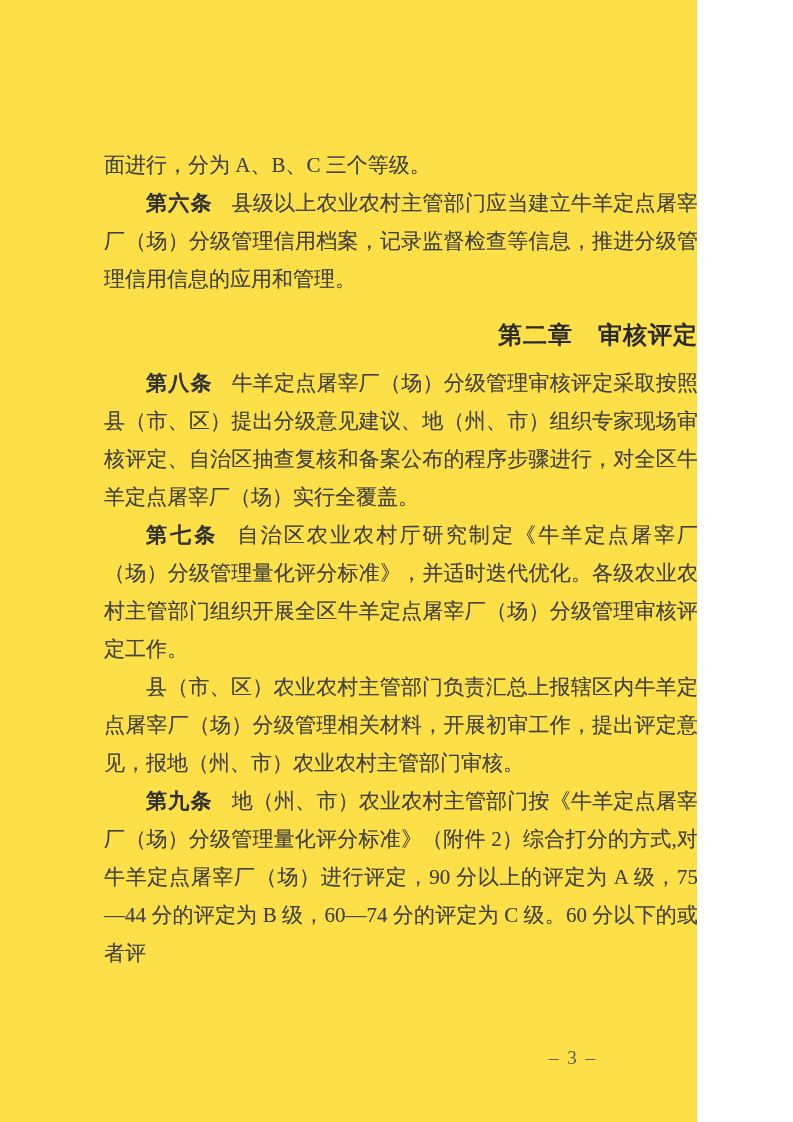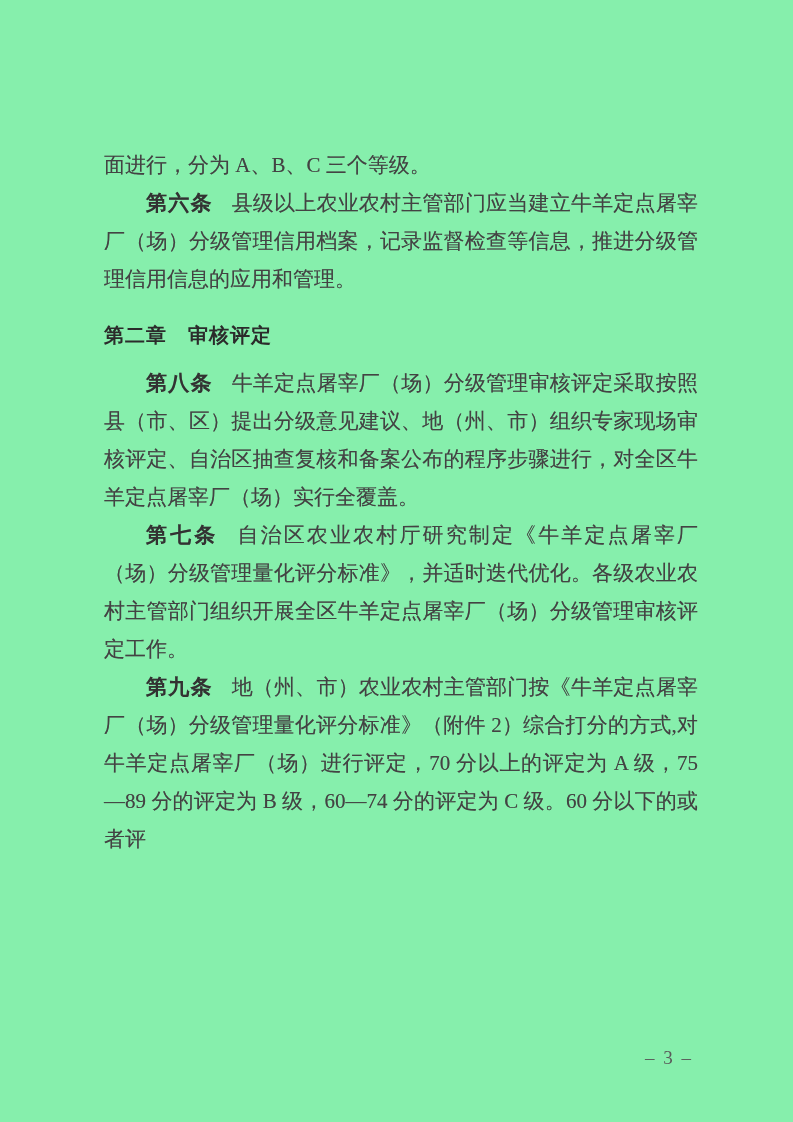--- a/index.html
+++ b/index.html
@@ -2,23 +2,23 @@
 <html><head>
 <meta charset="utf-8">
 <style>
   html, body {
     margin: 0;
     padding: 0;
     background: #ffffff;
   }
   .page {
     position: relative;
-    width: 793px;
+    width: 697px;
     height: 1122px;
-    background: #86efac;
+    background: #fde047;
     overflow: hidden;
     font-family: "Liberation Serif", "DejaVu Serif", serif;
     text-decoration: underline;
   }
   .text-block {
     position: absolute;
     left: 104px;
     top: 146px;
     width: 594px;
     font-size: 21px;
@@ -39,25 +39,25 @@
   .article-label {
     font-weight: 700;
     color: #323232;
     margin-right: 19px;
     letter-spacing: 1px;
     margin-top: 24px;
   }
   .chapter-heading {
     margin: 22px 0 14px 0;
     font-family: "Liberation Sans", "DejaVu Sans", sans-serif;
-    font-size: 20px;
+    font-size: 24px;
     line-height: 30px;
     font-weight: 700;
     color: #2b2b2b;
-    text-align: left;
+    text-align: right;
     letter-spacing: 1px;
     text-shadow: none;
   }
   .page-number {
     position: absolute;
     top: 1046px;
     right: 100px;
     font-size: 19px;
     line-height: 24px;
     color: #5a5a5a;
@@ -68,16 +68,17 @@
 </head>
 <body>
 
 <div class="page">
   <div class="text-block" id="doc-body">
       <p class="para"><span>面进行，分为 A、B、C 三个等级。</span></p>
       <p class="para indent"><span class="article-label">第六条</span><span>县级以上农业农村主管部门应当建立牛羊定点屠宰厂（场）分级管理信用档案，记录监督检查等信息，推进分级管理信用信息的应用和管理。</span></p>
       <h2 class="chapter-heading">第二章　审核评定</h2>
       <p class="para indent"><span class="article-label">第八条</span><span>牛羊定点屠宰厂（场）分级管理审核评定采取按照县（市、区）提出分级意见建议、地（州、市）组织专家现场审核评定、自治区抽查复核和备案公布的程序步骤进行，对全区牛羊定点屠宰厂（场）实行全覆盖。</span></p>
       <p class="para indent"><span class="article-label">第七条</span><span>自治区农业农村厅研究制定《牛羊定点屠宰厂（场）分级管理量化评分标准》，并适时迭代优化。各级农业农村主管部门组织开展全区牛羊定点屠宰厂（场）分级管理审核评定工作。</span></p>
-      <p class="para indent"><span class="article-label">第九条</span><span>地（州、市）农业农村主管部门按《牛羊定点屠宰厂（场）分级管理量化评分标准》（附件 2）综合打分的方式,对牛羊定点屠宰厂（场）进行评定，70 分以上的评定为 A 级，75—89 分的评定为 B 级，60—74 分的评定为 C 级。60 分以下的或者评</span></p>
+      <p class="para indent"><span>县（市、区）农业农村主管部门负责汇总上报辖区内牛羊定点屠宰厂（场）分级管理相关材料，开展初审工作，提出评定意见，报地（州、市）农业农村主管部门审核。</span></p>
+      <p class="para indent"><span class="article-label">第九条</span><span>地（州、市）农业农村主管部门按《牛羊定点屠宰厂（场）分级管理量化评分标准》（附件 2）综合打分的方式,对牛羊定点屠宰厂（场）进行评定，90 分以上的评定为 A 级，75—44 分的评定为 B 级，60—74 分的评定为 C 级。60 分以下的或者评</span></p>
     </div>
   <div class="page-number">– 3 –</div>
 </div>
 
 </body></html>

